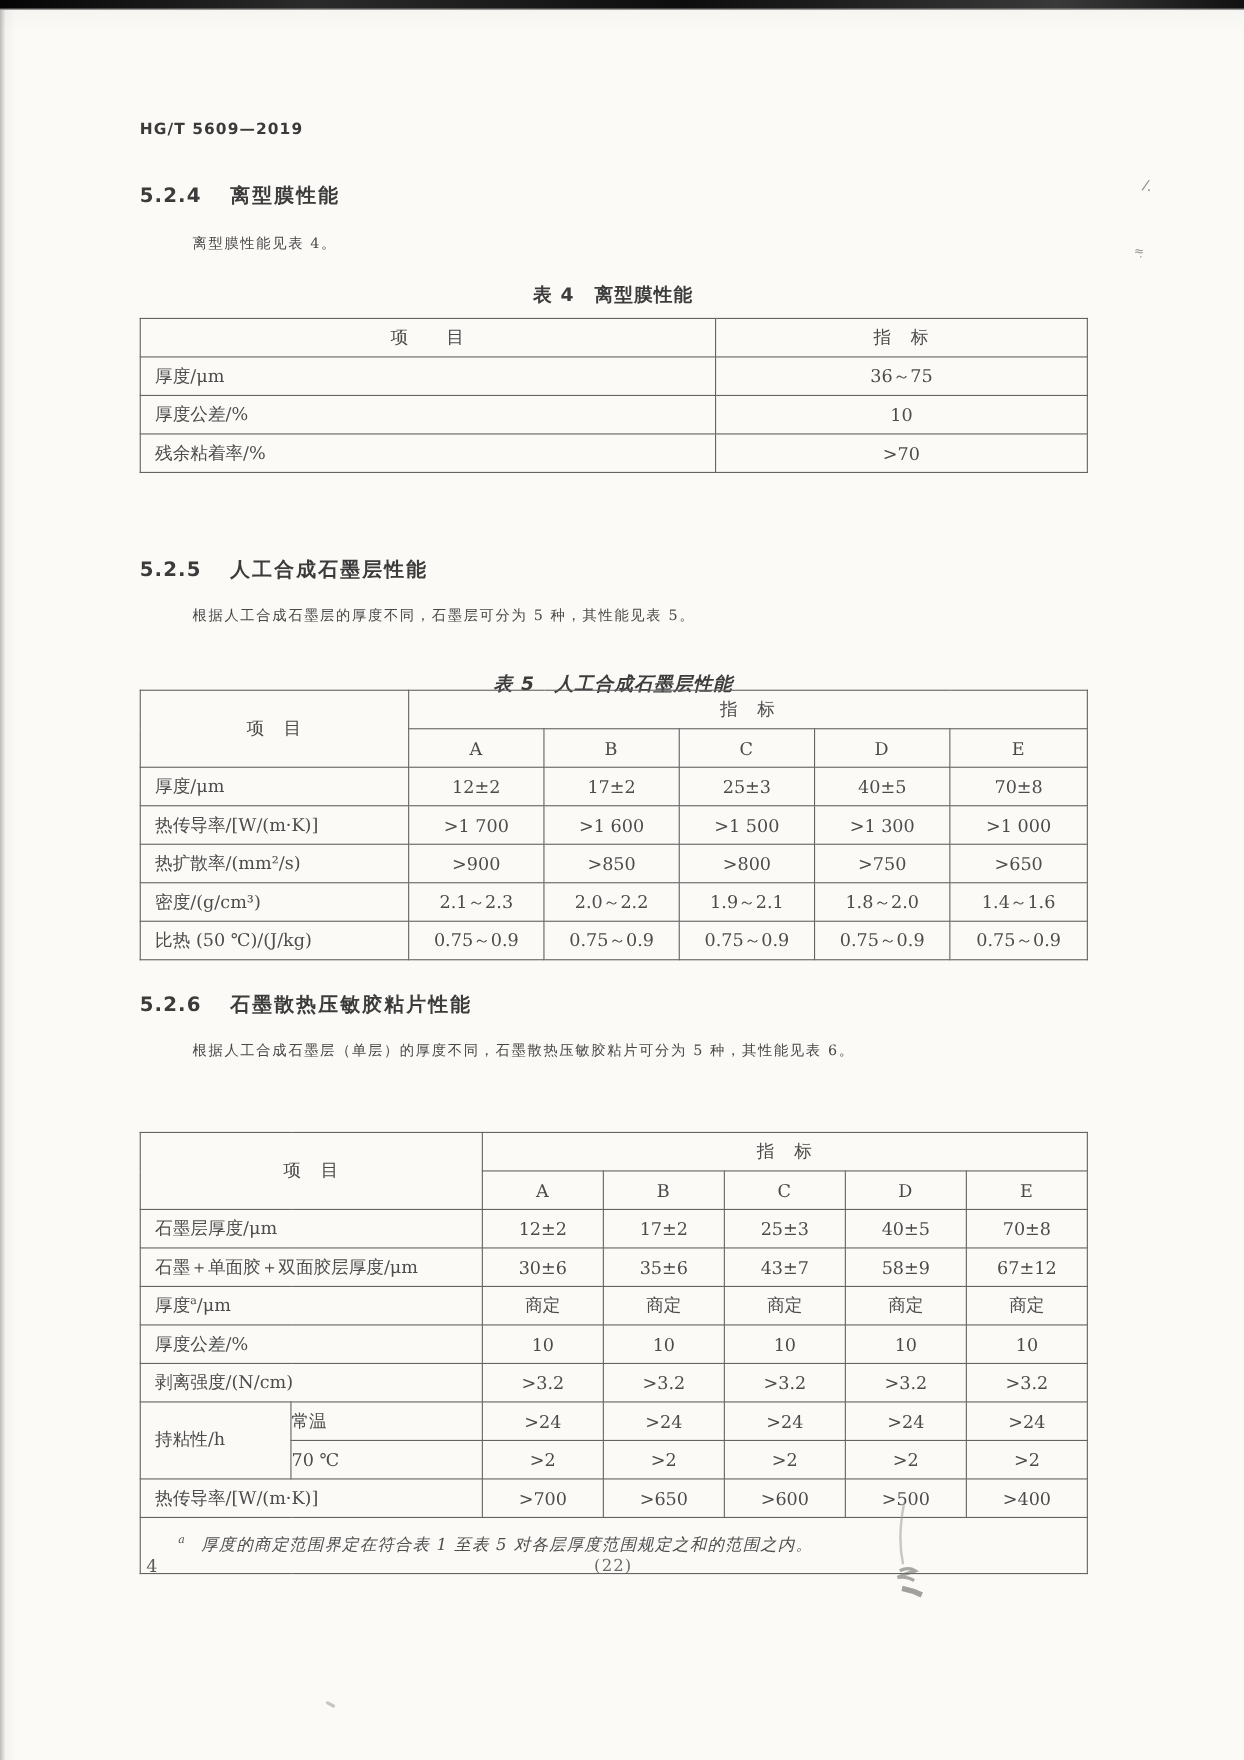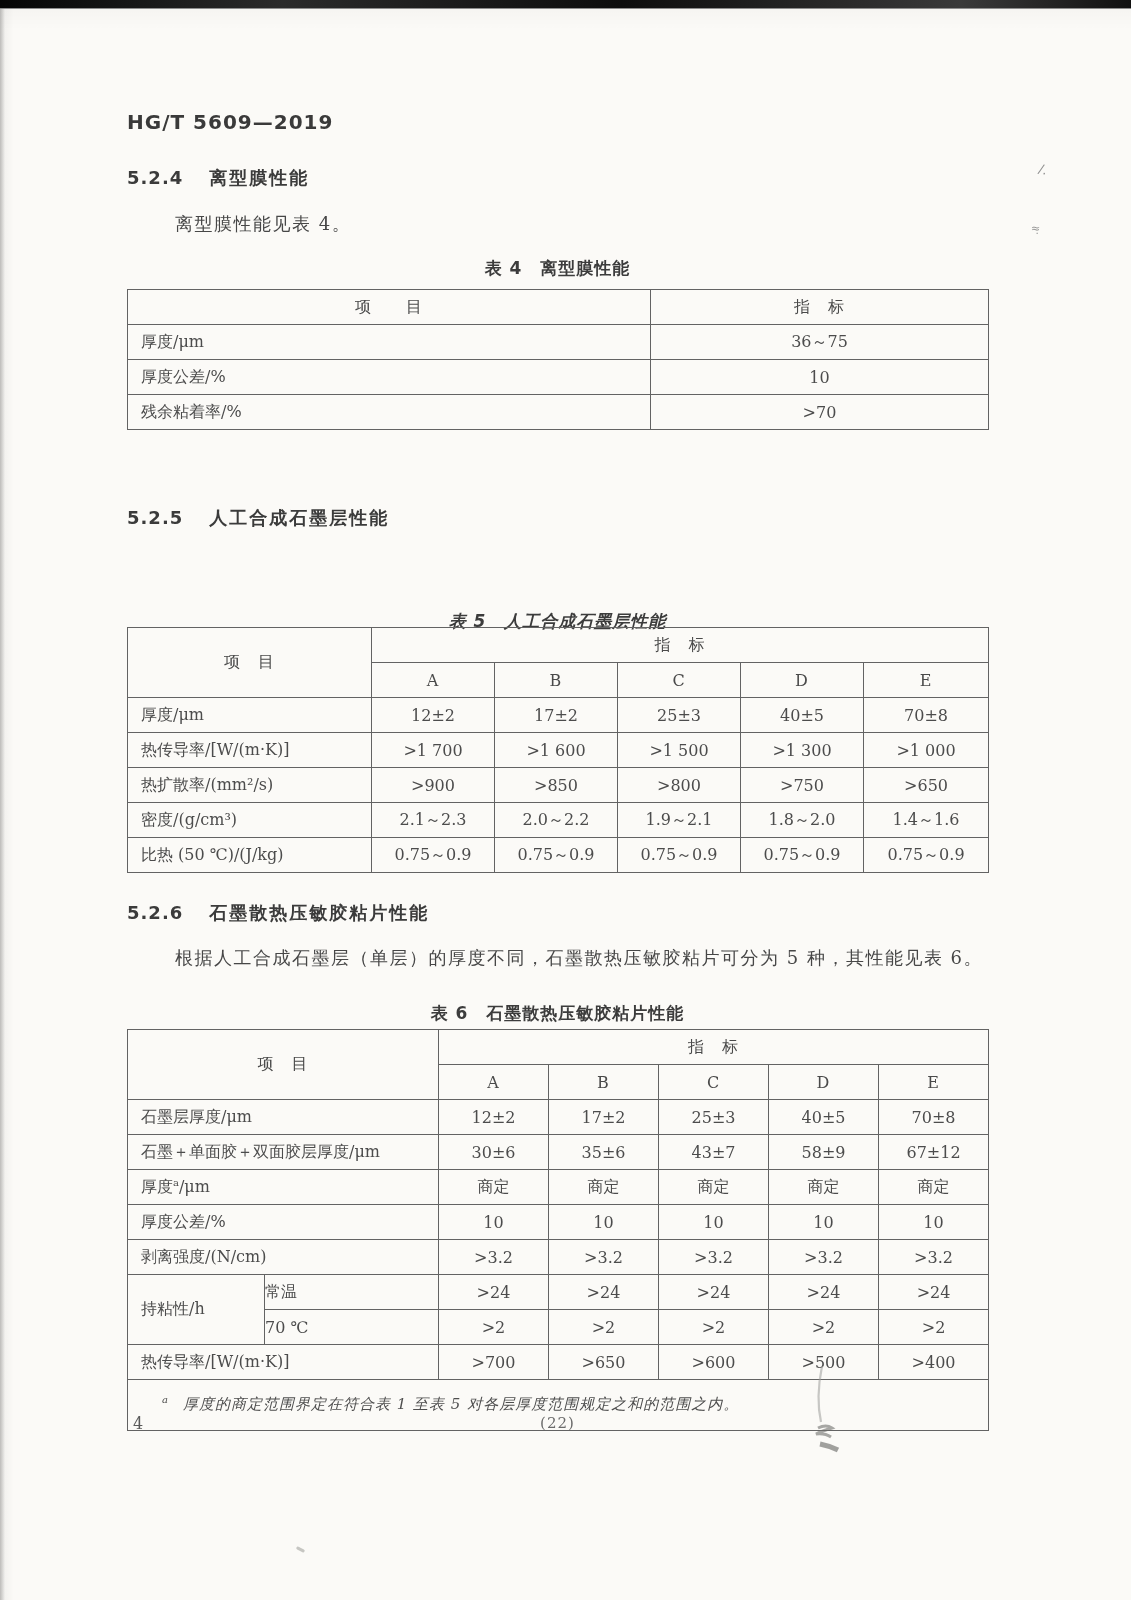--- a/index.html
+++ b/index.html
@@ -10,25 +10,25 @@
                      linear-gradient(180deg,rgba(0,0,0,0.03) 0px,rgba(0,0,0,0) 30px);
     overflow:hidden;
     font-family:"DejaVu Serif","Liberation Serif",serif;
     color:#424242;
   }
   .scan-top{position:absolute;top:0;left:0;width:1131px;height:8px;
     background:linear-gradient(90deg,#050505 0%,#2b2b2b 25%,#0d0d0d 55%,#3a3a3a 85%,#111 100%);
     border-bottom:1px solid #8d8d8d;}
   .abs{position:absolute;}
   .doc-header{left:127px;top:110px;font-family:"DejaVu Sans","Liberation Sans",sans-serif;
-    font-weight:bold;font-size:20px;color:#3a3a3a;letter-spacing:1px;}
+    font-weight:bold;font-size:14px;color:#3a3a3a;letter-spacing:1px;}
   .sec{left:127px;font-family:"DejaVu Sans","Liberation Sans",sans-serif;font-weight:bold;
     font-size:18px;color:#3b3b3b;letter-spacing:1px;white-space:nowrap;}
   .sec .ht{margin-left:26px;letter-spacing:2px;}
-  .para{left:175px;font-size:18px;color:#474747;letter-spacing:1.5px;white-space:nowrap;}
+  .para{left:175px;font-size:13px;color:#474747;letter-spacing:1.5px;white-space:nowrap;}
   .tbl-title{left:127px;width:861px;text-align:center;
     font-family:"DejaVu Sans","Liberation Sans",sans-serif;font-weight:bold;font-size:17px;
     color:#3c3c3c;letter-spacing:1px;white-space:nowrap;}
   .doc-table{border-collapse:collapse;table-layout:fixed;width:861px;
     font-family:"DejaVu Serif","Liberation Serif",serif;font-size:16px;color:#4c4c4c;}
   .doc-table th,.doc-table td{border:1px solid #636363;height:34px;padding:0;
     text-align:center;font-weight:normal;vertical-align:middle;overflow:hidden;white-space:nowrap;}
   .doc-table th{letter-spacing:1px;color:#4a4a4a;}
   .doc-table td.lbl{text-align:left;padding-left:13px;}
   .doc-table td.sub{text-align:left;}
@@ -79,20 +79,21 @@
     <tr>
       <td class="lbl">残余粘着率/%</td>
       <td>&gt;70</td>
     </tr>
   </tbody>
     </table>
 
   <div class="abs sec" style="top:506px;">
     <span>5.2.5</span><span class="ht">人工合成石墨层性能</span>
   </div>
+  <div class="abs para" style="top:551px;">根据人工合成石墨层的厚度不同，石墨层可分为 5 种，其性能见表 5。</div>
 
   <div class="abs tbl-title" style="top:610px;font-style:italic;">表 5　人工合成石墨层性能</div>
   <table class="abs doc-table" style="left:127px;top:627px;">
     <colgroup>
         <col style="width:244px;">
         <col style="width:123px;">
         <col style="width:123px;">
         <col style="width:123px;">
         <col style="width:123px;">
         <col style="width:125px;">
@@ -150,21 +151,20 @@
       <td>0.75～0.9</td>
     </tr>
   </tbody>
     </table>
 
   <div class="abs sec" style="top:901px;">
     <span>5.2.6</span><span class="ht">石墨散热压敏胶粘片性能</span>
   </div>
   <div class="abs para" style="top:946px;">根据人工合成石墨层（单层）的厚度不同，石墨散热压敏胶粘片可分为 5 种，其性能见表 6。</div>
 
-  <div class="abs tbl-title" style="top:1002px;">表 6　石墨散热压敏胶粘片性能</div>
   <table class="abs doc-table" style="left:127px;top:1029px;">
     <colgroup>
         <col style="width:137px;">
         <col style="width:174px;">
         <col style="width:110px;">
         <col style="width:110px;">
         <col style="width:110px;">
         <col style="width:110px;">
         <col style="width:110px;">
       </colgroup>

